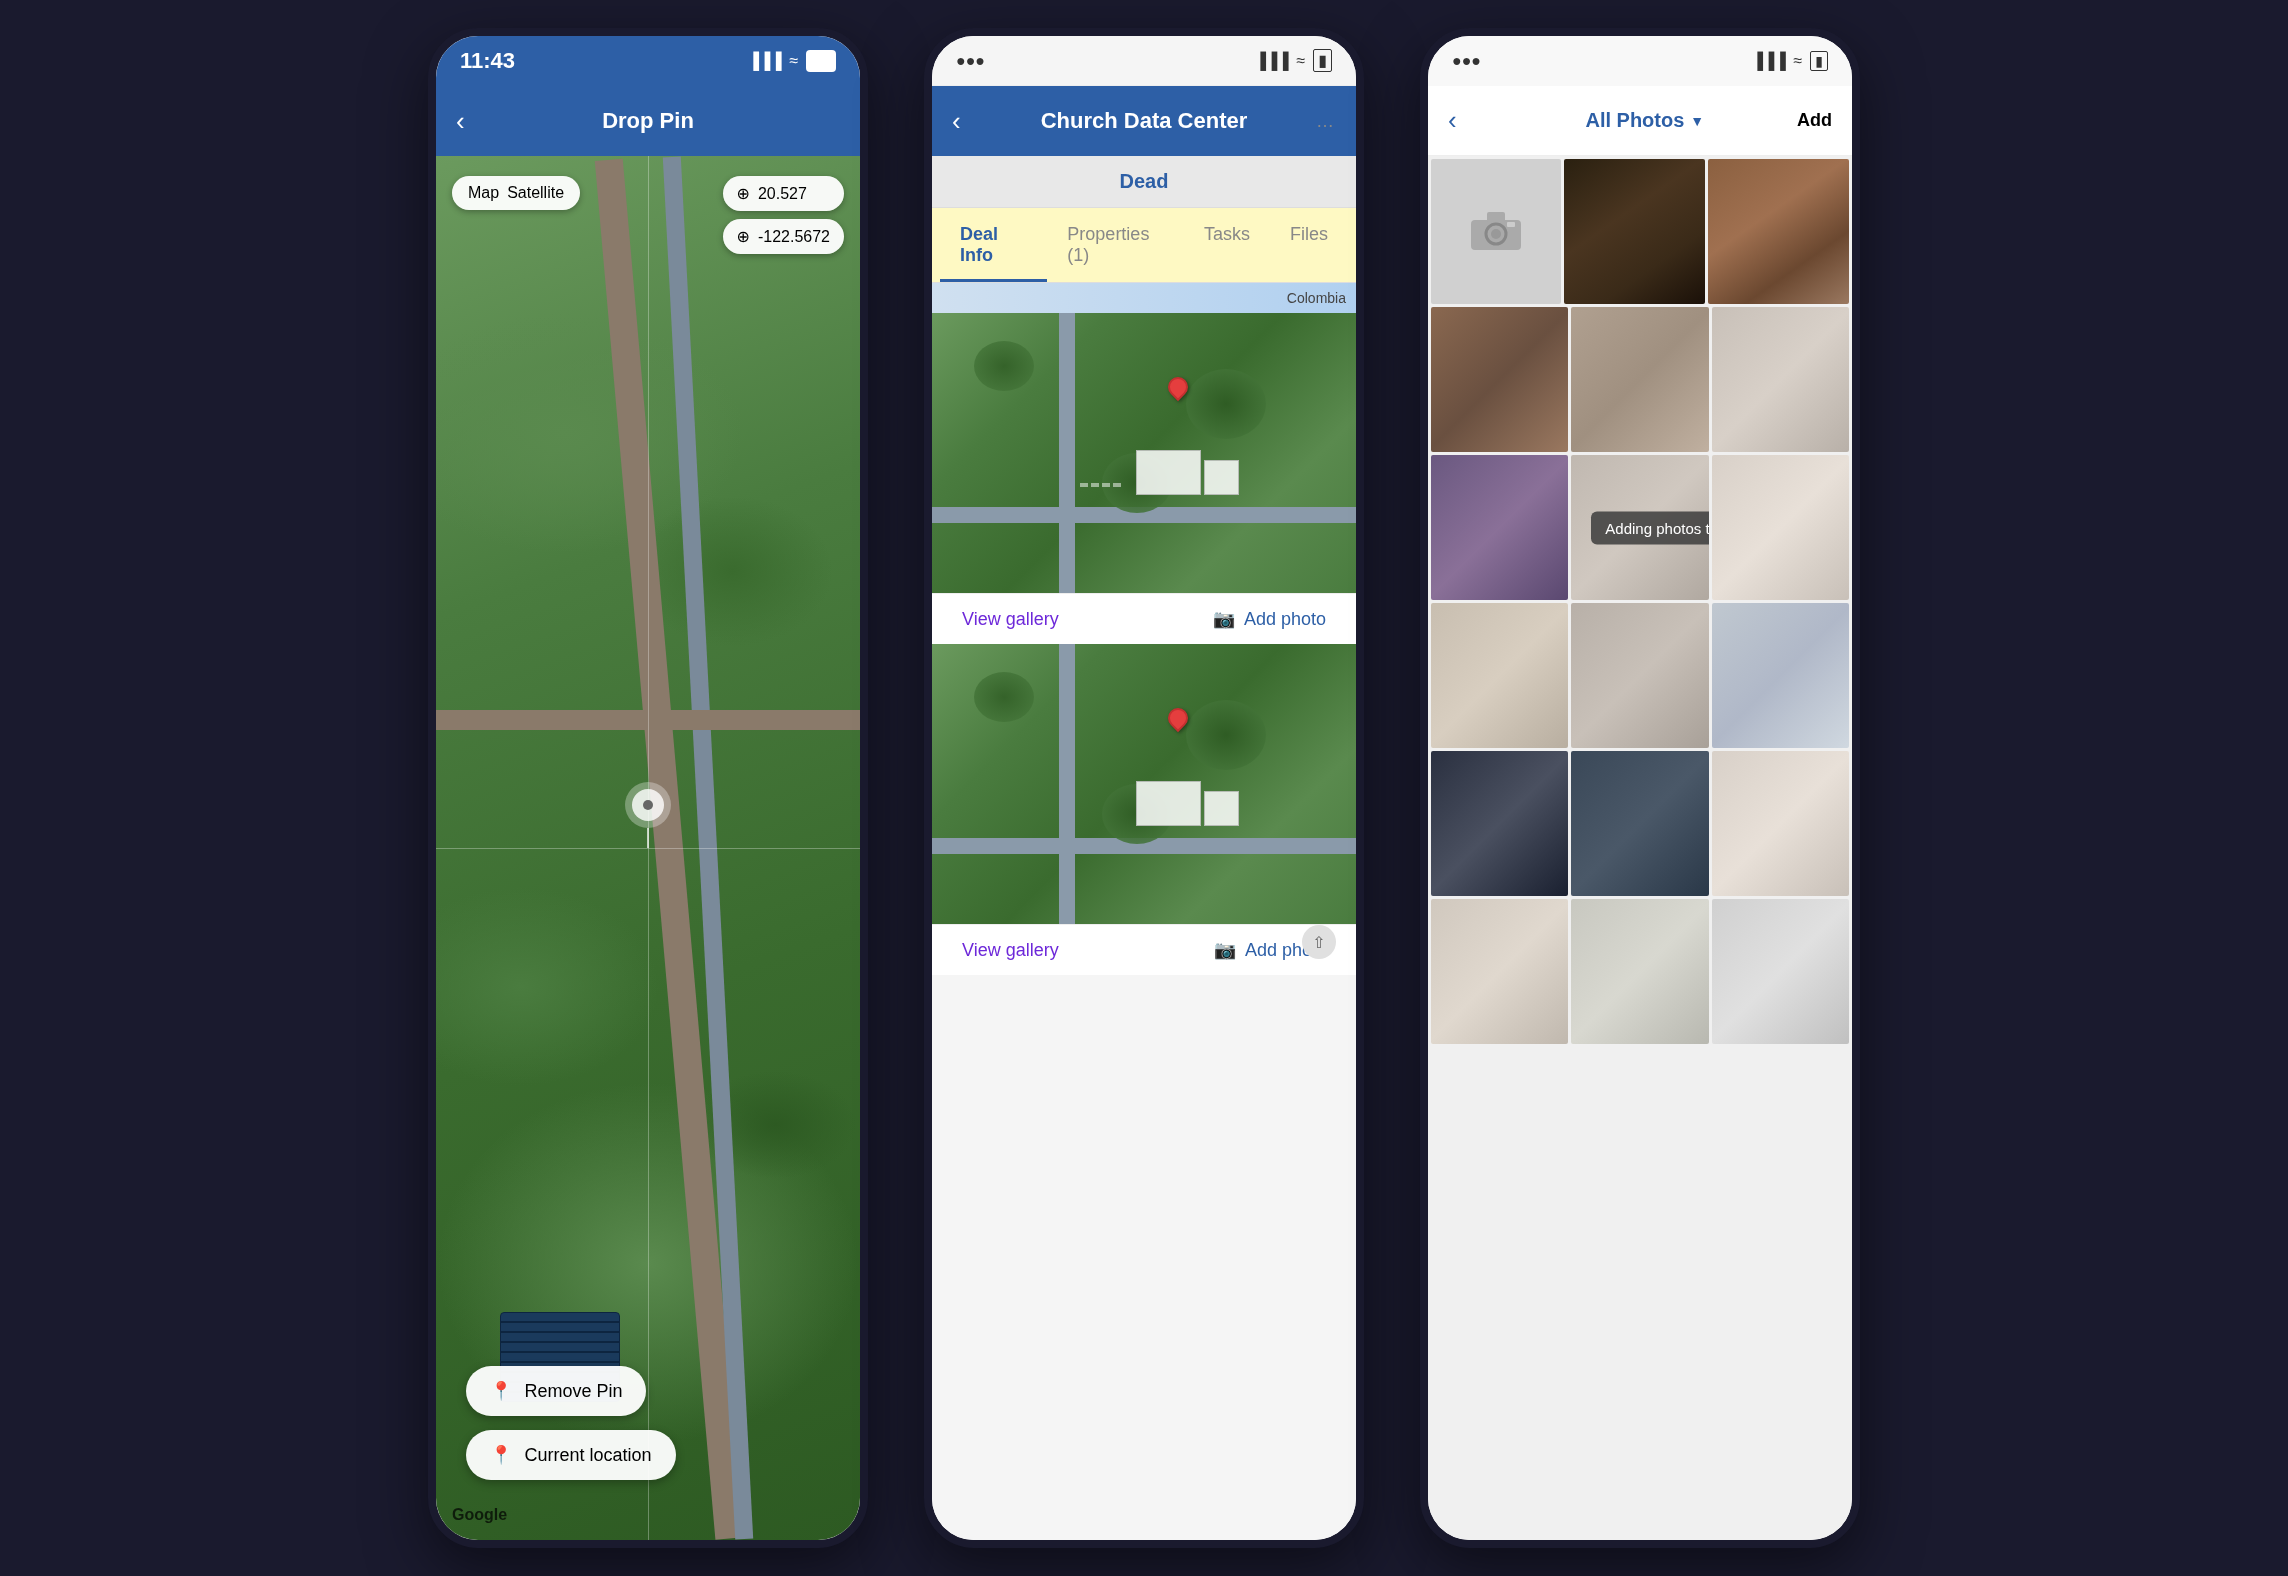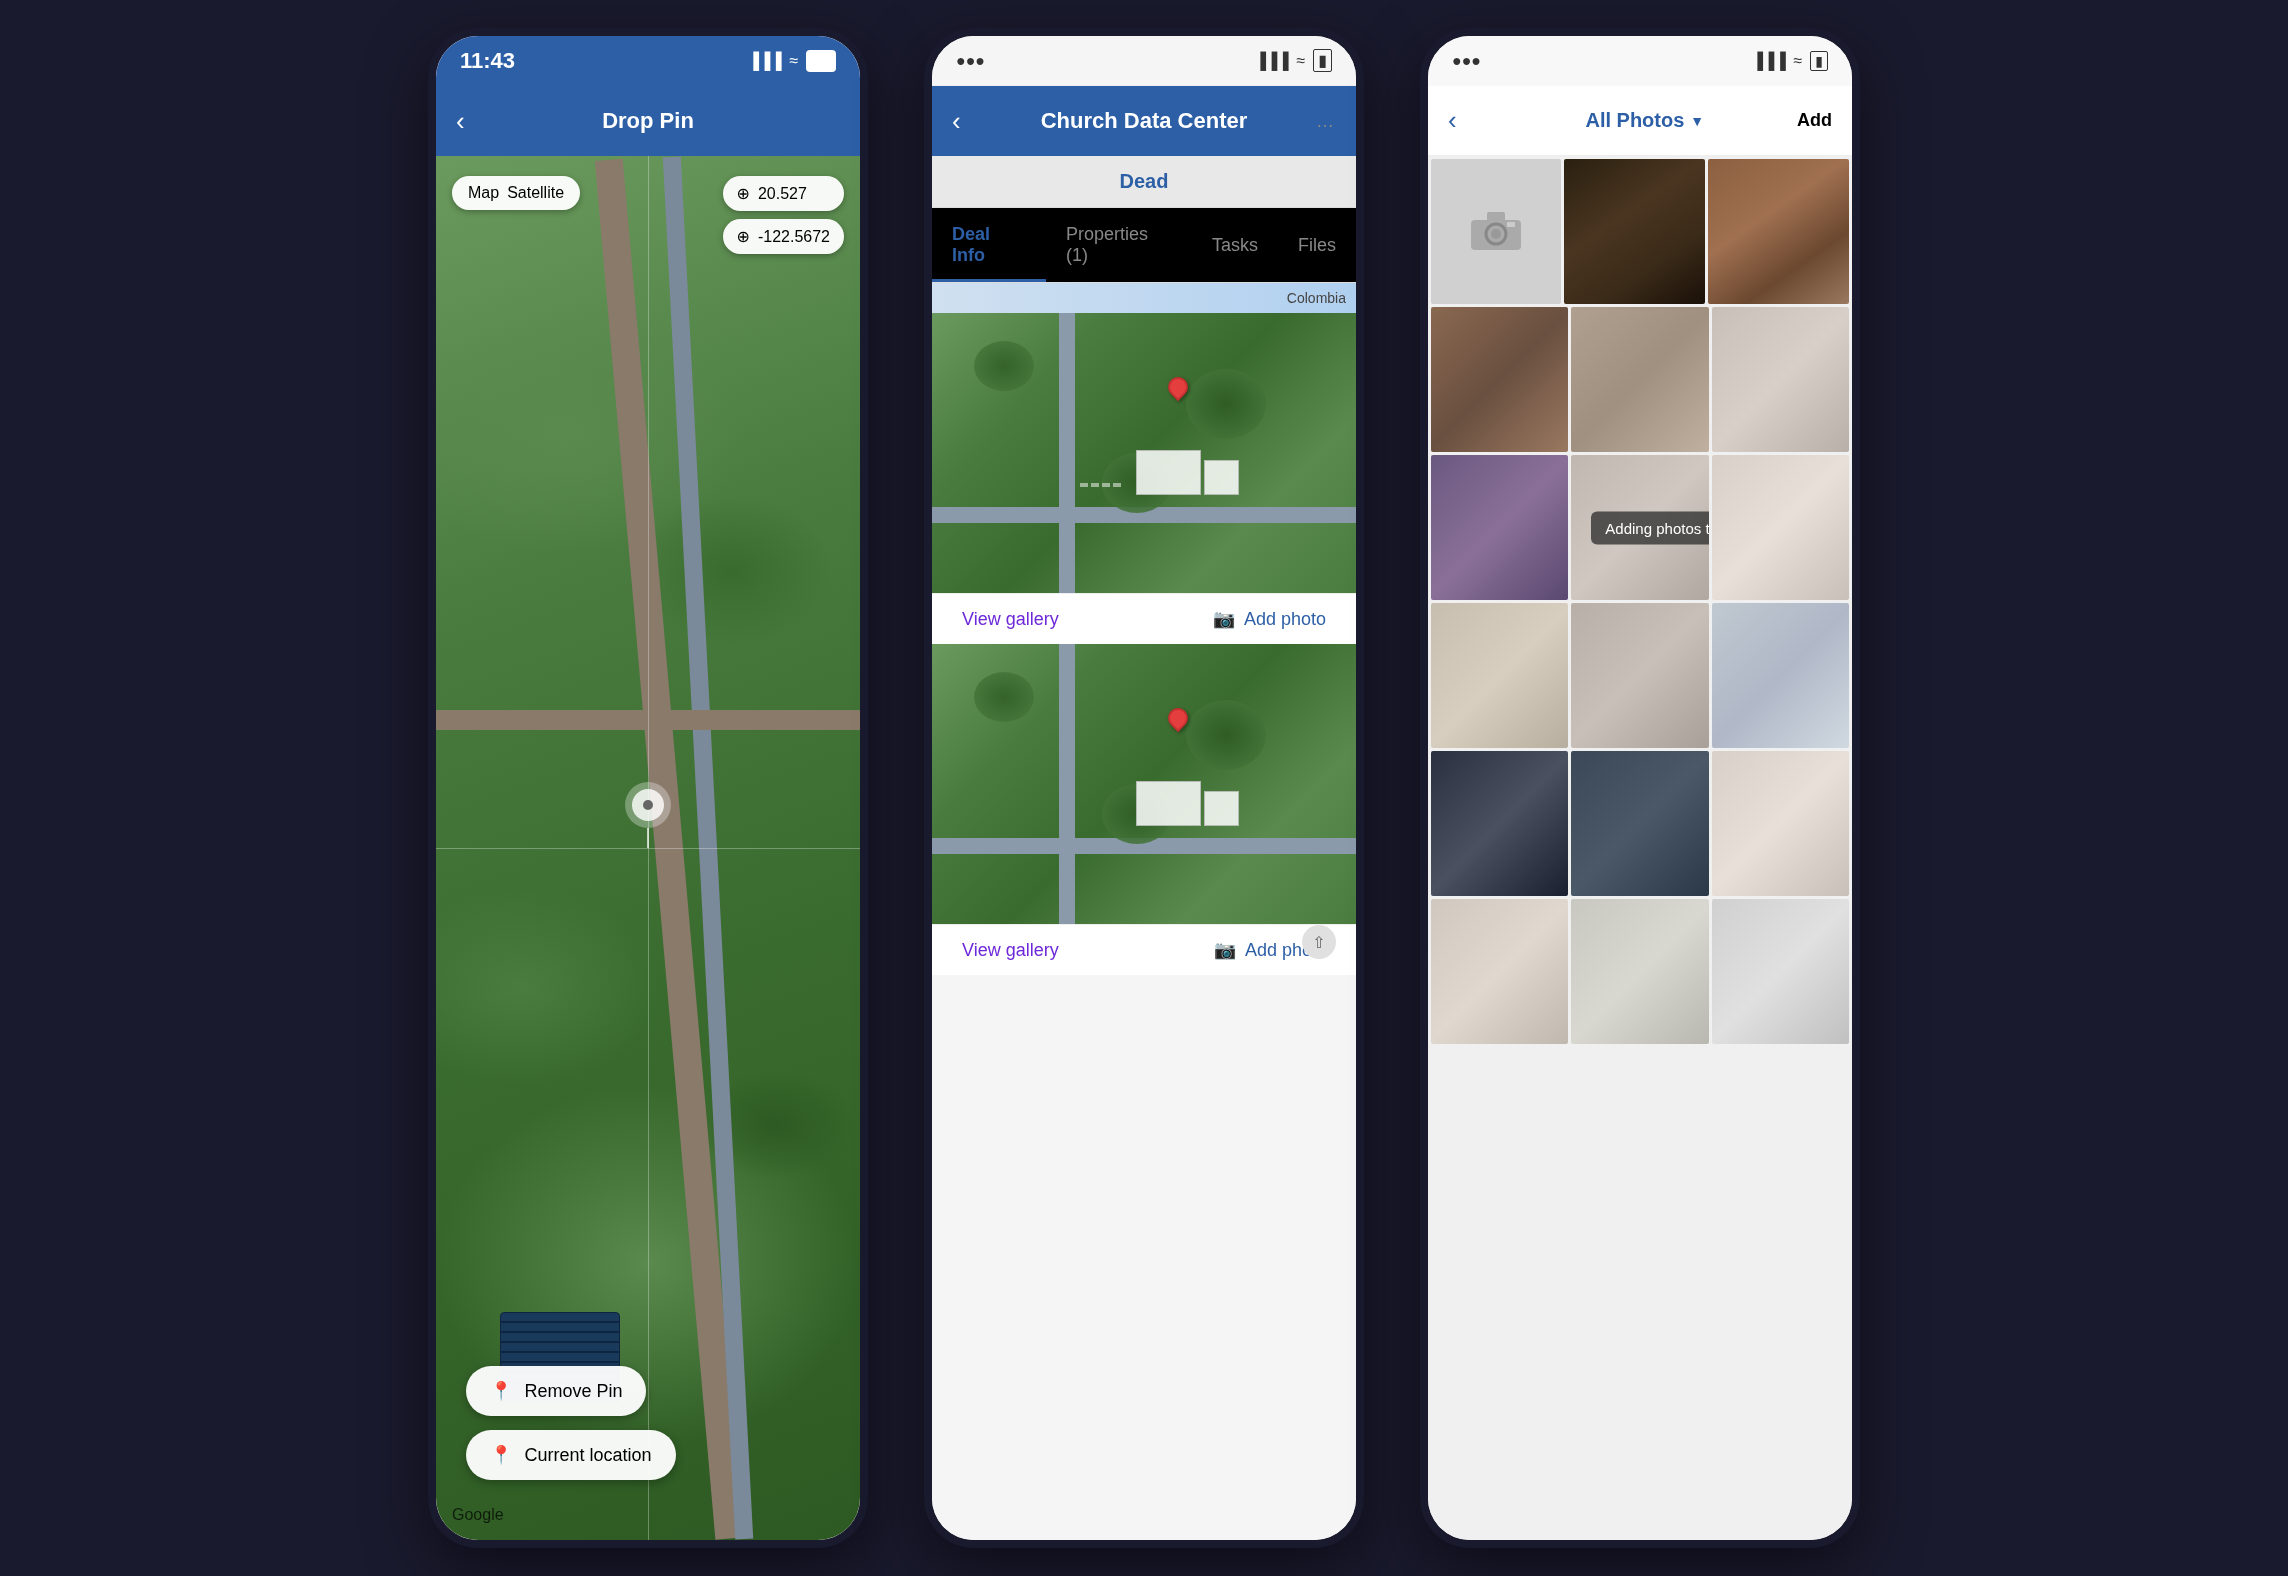--- a/index.html
+++ b/index.html
@@ -292,21 +292,21 @@
       gap: 12px;
       box-shadow: 0 3px 10px rgba(0,0,0,0.3);
       cursor: pointer;
     }
 
     .google-watermark {
       position: absolute;
       bottom: 16px;
       left: 16px;
       font-size: 16px;
-      font-weight: 400;
+      font-weight: 700;
       color: rgba(0,0,0,0.7);
     }
 
     
     .church-phone .phone-content {
       flex: 1;
       overflow-y: auto;
       background: #f5f5f5;
     }
 
@@ -315,24 +315,23 @@
       text-align: center;
       padding: 14px;
       font-size: 20px;
       font-weight: 600;
       color: #2d5fa6;
       border-bottom: 1px solid #ddd;
     }
 
     .deal-tabs {
       display: flex;
-      background: #000000;
+      background: #fef9c3;
       border-bottom: 1px solid #ddd;
-      padding: 0 0;
-      align-items: center;
+      padding: 0 8px;
     }
     .deal-tab {
       padding: 16px 20px;
       font-size: 18px;
       color: #888;
       cursor: pointer;
       position: relative;
     }
     .deal-tab.active {
       color: #2d5fa6;

